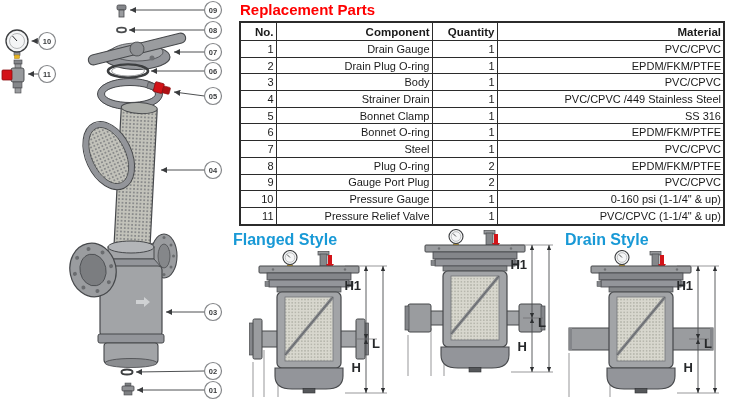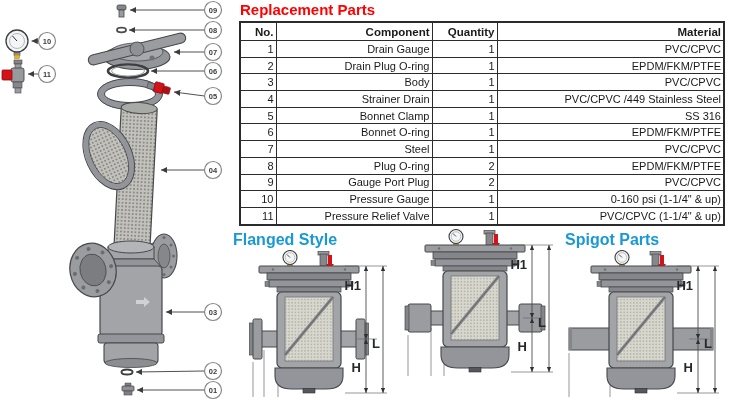--- a/index.html
+++ b/index.html
@@ -416,21 +416,21 @@
         </g>
         <use href="#core-fig"></use>
         <use href="#dims-fig"></use>
         <text class="dimlabel" x="128" y="40" text-anchor="end">H1</text>
         <text class="dimlabel" x="128" y="122" text-anchor="end">H</text>
         <text class="dimlabel" x="147" y="98" text-anchor="end">L</text>
       </svg>
     </div>
 
     <div class="style-fig">
-      <div class="style-title">Spigot Parts</div>
+      <div class="style-title">Drain Style</div>
       <svg class="fig" width="160" height="148" viewBox="0 0 160 148">
         <g stroke="#6a6c6e" stroke-width="0.7">
           <line x1="4" y1="103" x2="4" y2="147"></line>
           <line x1="45" y1="124" x2="45" y2="147"></line>
         </g>
         <g>
           <rect x="4" y="78" width="41" height="22" fill="#9a9c9f" stroke="#46484b" stroke-width="1"></rect>
           <rect x="4" y="78" width="3" height="22" fill="#84868a"></rect>
           <rect x="107" y="78" width="41" height="22" fill="#9a9c9f" stroke="#46484b" stroke-width="1"></rect>
           <rect x="145" y="78" width="3" height="22" fill="#84868a"></rect>

